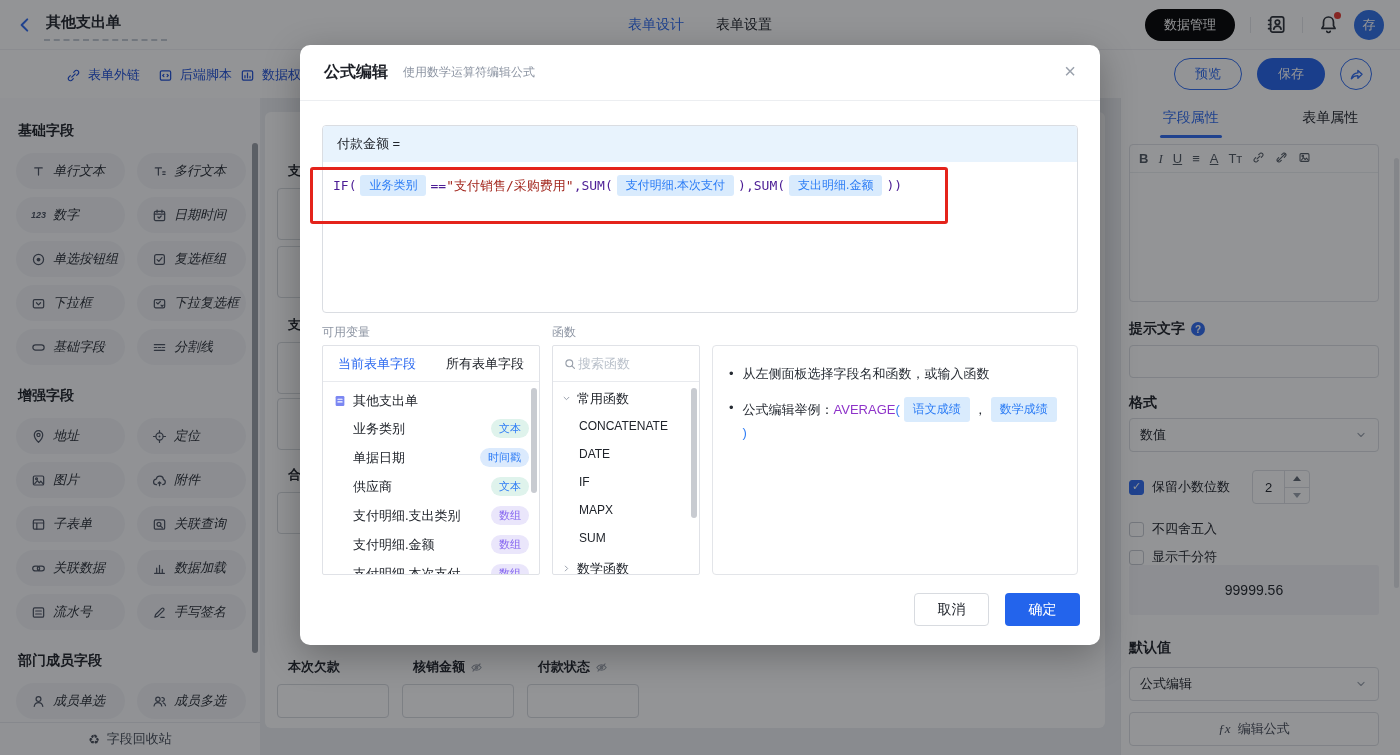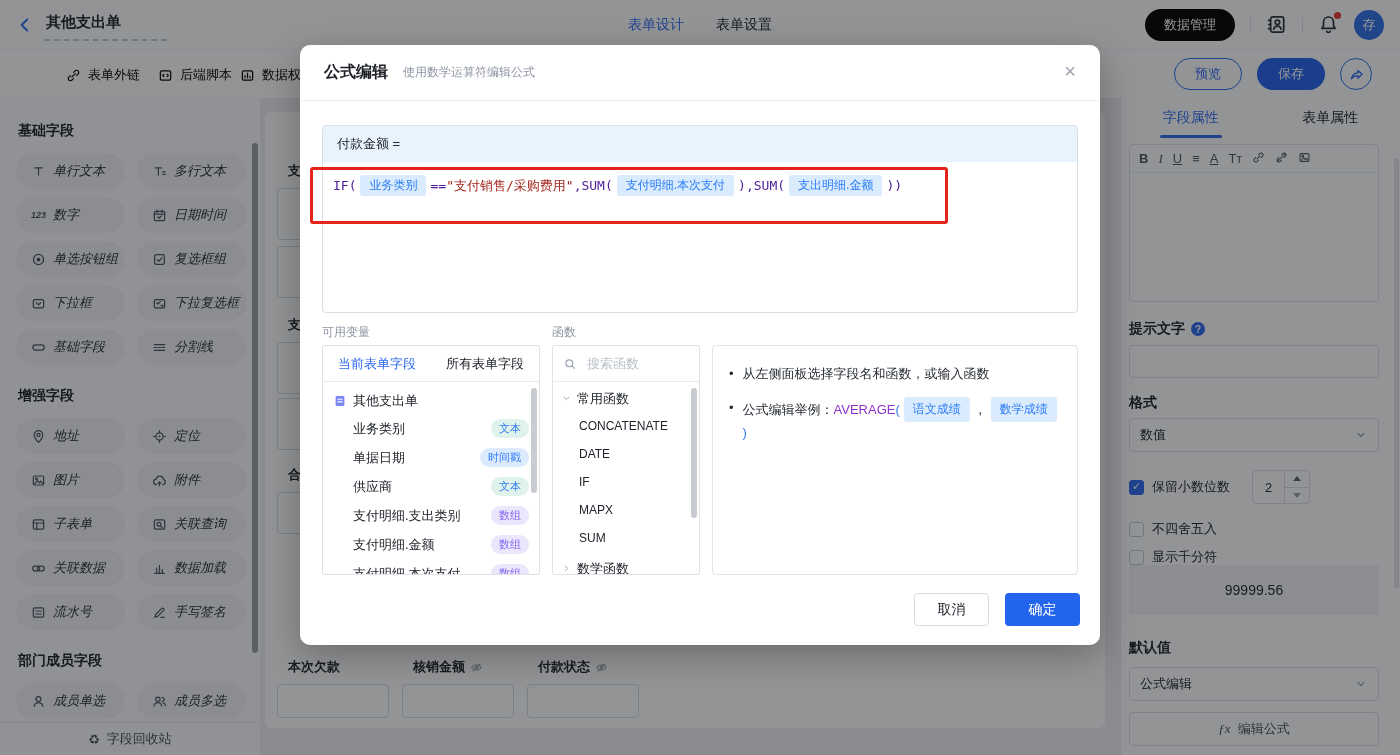--- a/index.html
+++ b/index.html
@@ -19,21 +19,21 @@
   .tb-right { margin-left:auto; display:flex; align-items:center; gap:15px; }
   .pill-green { background:#000000; color:#fff; border-radius:16px; padding:7px 19px; font-size:13px; cursor:pointer; }
   .v-div { width:1px; height:16px; background:#e3e5ea; }
   .tb-iconbtn { position:relative; color:#2a2f36; display:flex; cursor:pointer; }
   .bell-dot { position:absolute; right:-2px; top:-2px; width:7px; height:7px; border-radius:50%; background:#e8382f; }
   .avatar { width:30px; height:30px; border-radius:50%; background:#2e6fe8; color:#fff; font-size:13px;
             display:flex; align-items:center; justify-content:center; cursor:pointer; }
 
   
   .toolbar2 { position:absolute; left:0; top:50px; width:1400px; height:48px; background:#fff; z-index:1; }
-  .t2-item { position:absolute; top:16px; display:flex; align-items:center; gap:7px; color:#000000; font-size:13px; cursor:pointer; }
+  .t2-item { position:absolute; top:16px; display:flex; align-items:center; gap:7px; color:#1d4ed8; font-size:13px; cursor:pointer; }
   .t2-right { position:absolute; right:28px; top:8px; display:flex; align-items:center; gap:15px; }
   .btn-preview { border:1px solid #2e6bf0; color:#2e6bf0; border-radius:16px; padding:6px 20px; font-size:13px; background:#fff; cursor:pointer; }
   .btn-save { background:#2463eb; color:#fff; border-radius:16px; padding:7px 21px; font-size:13px; border:none; cursor:pointer; }
   .btn-share { width:32px; height:32px; border-radius:50%; border:1px solid #2e6bf0; color:#2e6bf0;
                display:flex; align-items:center; justify-content:center; background:#fff; cursor:pointer; }
 
   
   .sidebar { position:absolute; left:0; top:98px; width:260px; height:657px; background:#fbfcfd; padding:18px 14px 0 16px; overflow:hidden; }
   .sb-title { font-size:14px; font-weight:bold; color:#1c1f26; margin:6px 0 13px 2px; }
   .sb-grid { display:grid; grid-template-columns:1fr 1fr; gap:8px 12px; margin-bottom:22px;font-style:italic; }
@@ -110,21 +110,21 @@
   .v-tab { flex:1; display:flex; align-items:center; justify-content:center; color:#20242b; cursor:pointer; }
   .v-tab.on { color:#2e6bf0; }
   .v-row-root { height:27px; display:flex; align-items:center; gap:6px; padding:0 10px; font-size:13px; margin-top:5px; cursor:pointer; }
   .v-row { height:29px; display:flex; align-items:center; justify-content:space-between; padding:0 10px 0 30px; font-size:13px; cursor:pointer; }
   .badge { font-size:11px; padding:2px 8px; border-radius:10px; }
   .bg-text { background:#dff3ec; color:#2f7df5; }
   .bg-time { background:#dbeafd; color:#2f7df5; }
   .bg-array { background:#eae6fb; color:#8666f0; }
   .v-scroll { position:absolute; right:2px; top:42px; width:6px; height:105px; background:#c8cbd1; border-radius:3px; }
   .fns { left:252px; width:148px; }
-  .fn-search { height:36px; border-bottom:1px solid #e8eaee; display:flex; align-items:center; gap:10px; padding:0 10px; color:#9aa1ac; }
+  .fn-search { height:36px; border-bottom:1px solid #e8eaee; display:flex; align-items:center; gap:1px; padding:0 10px; color:#9aa1ac; }
   .fn-search input { border:none; outline:none; width:100%; font-size:13px; font-family:"Liberation Sans",sans-serif; }
   .fn-search input::placeholder { color:#b9c0ca; }
   .fn-group { height:27px; display:flex; align-items:center; gap:5px; padding:0 8px; font-size:13px; color:#20242b; cursor:pointer; margin-top:3px; }
   .fn-group .i { color:#8d95a3; }
   .fn-item { height:28px; display:flex; align-items:center; padding-left:26px; font-size:12px; color:#20242b; cursor:pointer; }
   .fn-scroll { position:absolute; right:2px; top:42px; width:6px; height:130px; background:#c8cbd1; border-radius:3px; }
   .help { left:412px; width:366px; border:1px solid #e3e5e9; border-radius:4px; padding:17px 16px; }
   .h-row { display:flex; gap:9px; font-size:13px; color:#262b33; line-height:21px; margin-bottom:13px; align-items:flex-start; }
   .h-dot { flex:none; }
   .h-line { display:flex; flex-wrap:wrap; align-items:center; white-space:pre; }

